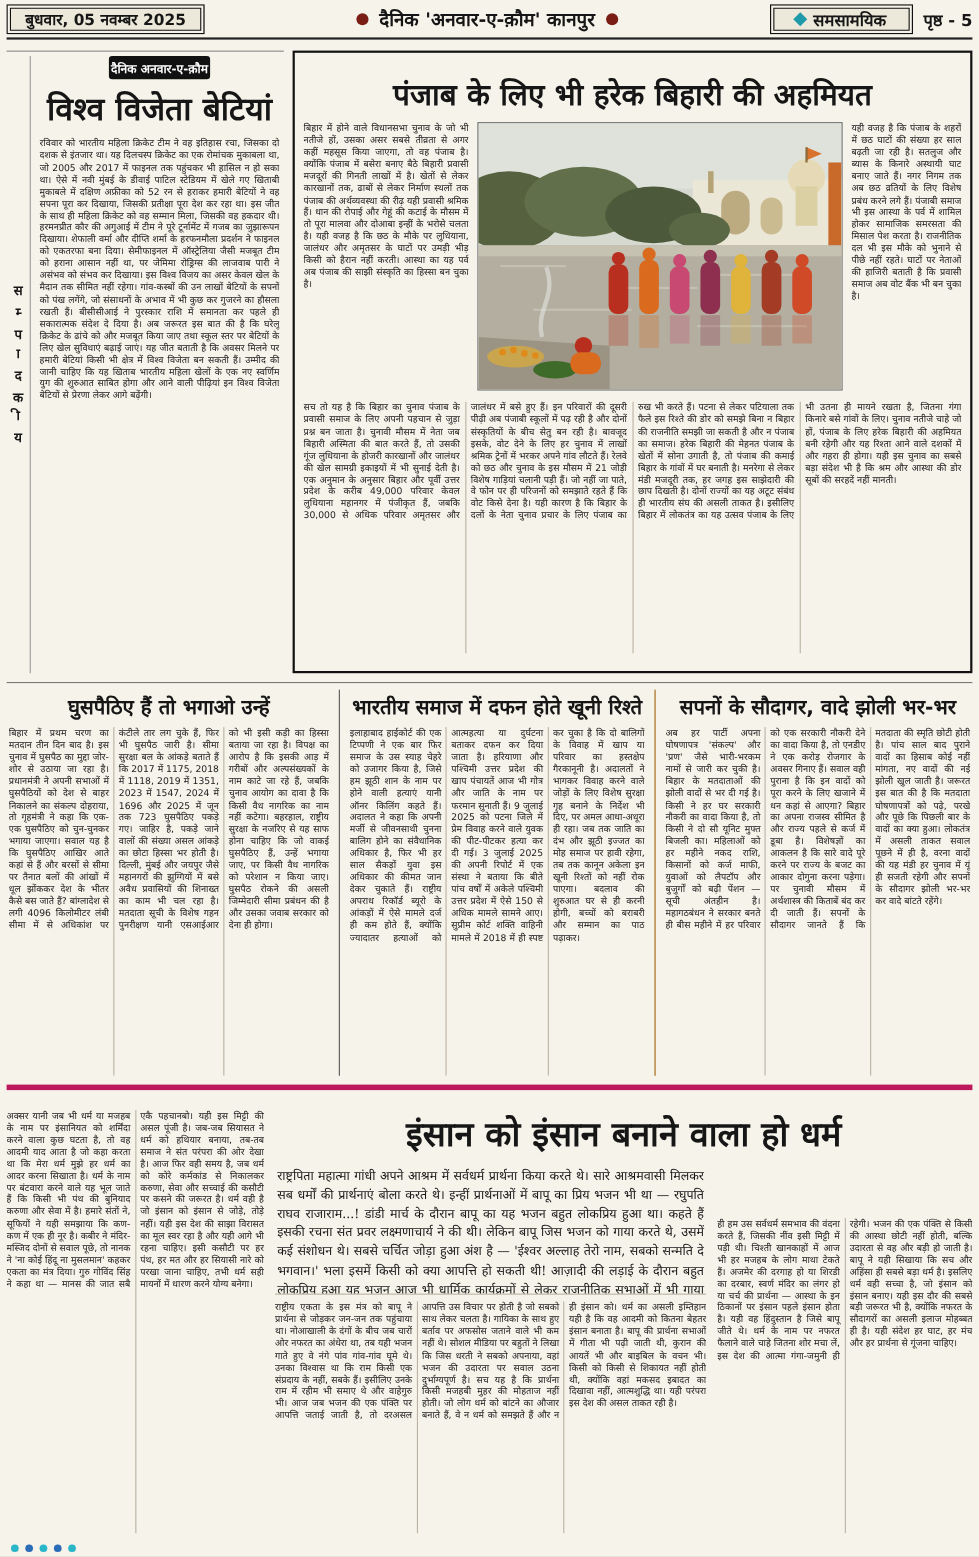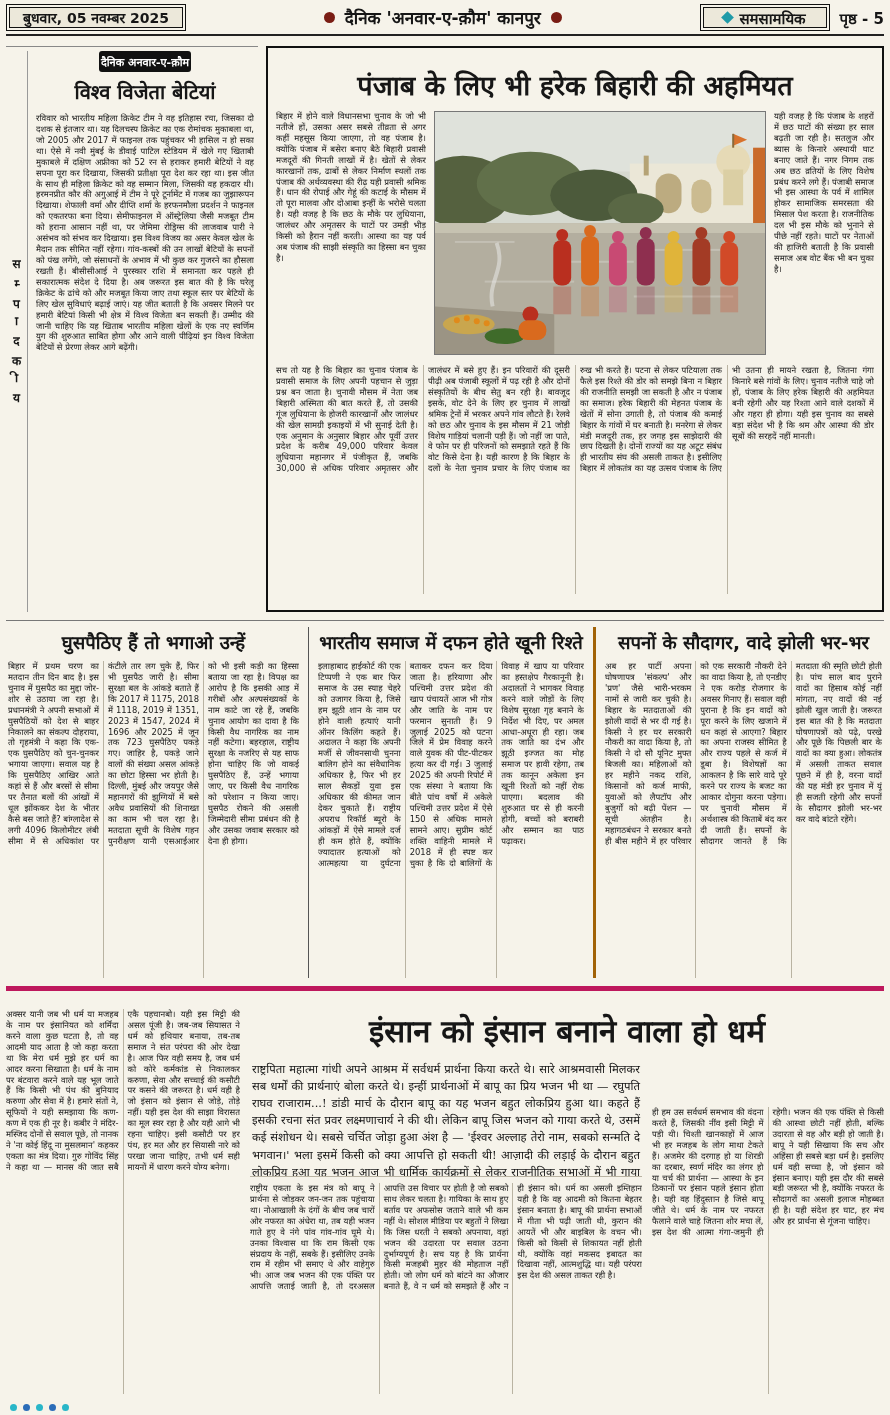--- a/index.html
+++ b/index.html
@@ -30,36 +30,36 @@
   .editorial { width:252px; display:flex; border-top:1px solid #888; padding-top:4px; }
   .edit-side {
     width:22px; border-right:1px solid #999; display:flex; align-items:center; justify-content:center;
     writing-mode:vertical-rl; text-orientation:upright; font-weight:bold; font-size:12px; letter-spacing:3px;
   }
   .edit-main { flex:1; padding:0 4px 0 8px; display:flex; flex-direction:column; }
   .edit-kicker {
     align-self:center; background:#111; color:#fff; font-weight:bold; font-size:11px;
     padding:3px 2px; border-radius:3px; margin-bottom:4px;
   }
-  .edit-title { text-align:center; font-weight:bold; font-size:20px; margin:2px 0 8px; }
+  .edit-title { text-align:center; font-weight:bold; font-size:29px; margin:2px 0 8px; }
   .editorial .body-txt { flex:1; }
   
   .lead { flex:1; border:2px solid #111; padding:16px 8px; display:flex; flex-direction:column; }
   .lead-title { text-align:center; font-weight:bold; font-size:27px; padding:2px 0 8px; }
   .lead-row1 { display:flex; gap:8px; height:246px; }
   .lead-colL { width:150px; }
   .lead-colR { flex:1; }
   .lead-photo { width:332px; height:244px; border:1px solid #777; background:#cfd3cd; flex:none; }
   .lead-photo svg { width:100%; height:100%; display:block; }
   .lead-bottom { margin-top:8px; flex:1; column-count:4; column-gap:10px; column-rule:1px solid #b9b3a2; }
   
   .mid-row { display:flex; margin-top:8px; height:358px; border-top:1px solid #777; padding-top:6px; }
   .mid-art { padding:0 9px; display:flex; flex-direction:column; }
   .mid-art.m1 { width:302px; padding-left:2px; }
-  .mid-art.m2 { width:288px; border-left:1px solid #555; border-right:3px solid #a16207; }
+  .mid-art.m2 { width:288px; border-left:1px solid #555; border-right:1px solid #a16207; }
   .mid-art.m3 { flex:1; padding-right:2px; }
   .mid-title { text-align:center; font-weight:bold; font-size:18.5px; padding:2px 0 7px; }
   .mid-body { flex:1; column-count:3; column-gap:9px; column-rule:1px solid #b9b3a2; }
   
   .bottom-row { display:flex; gap:10px; margin-top:8px; height:408px; border-top:5px solid #be185d; padding-top:18px; }
   .faith-left { width:234px; column-count:2; column-gap:9px; column-rule:1px solid #b9b3a2; }
   .faith-main { flex:1; display:flex; flex-direction:column; }
   .faith-title { text-align:center; font-weight:bold; font-size:31px; padding-bottom:8px; }
   .faith-grid { flex:1; display:flex; gap:10px; }
   .faith-colA { width:392px; display:flex; flex-direction:column; }

